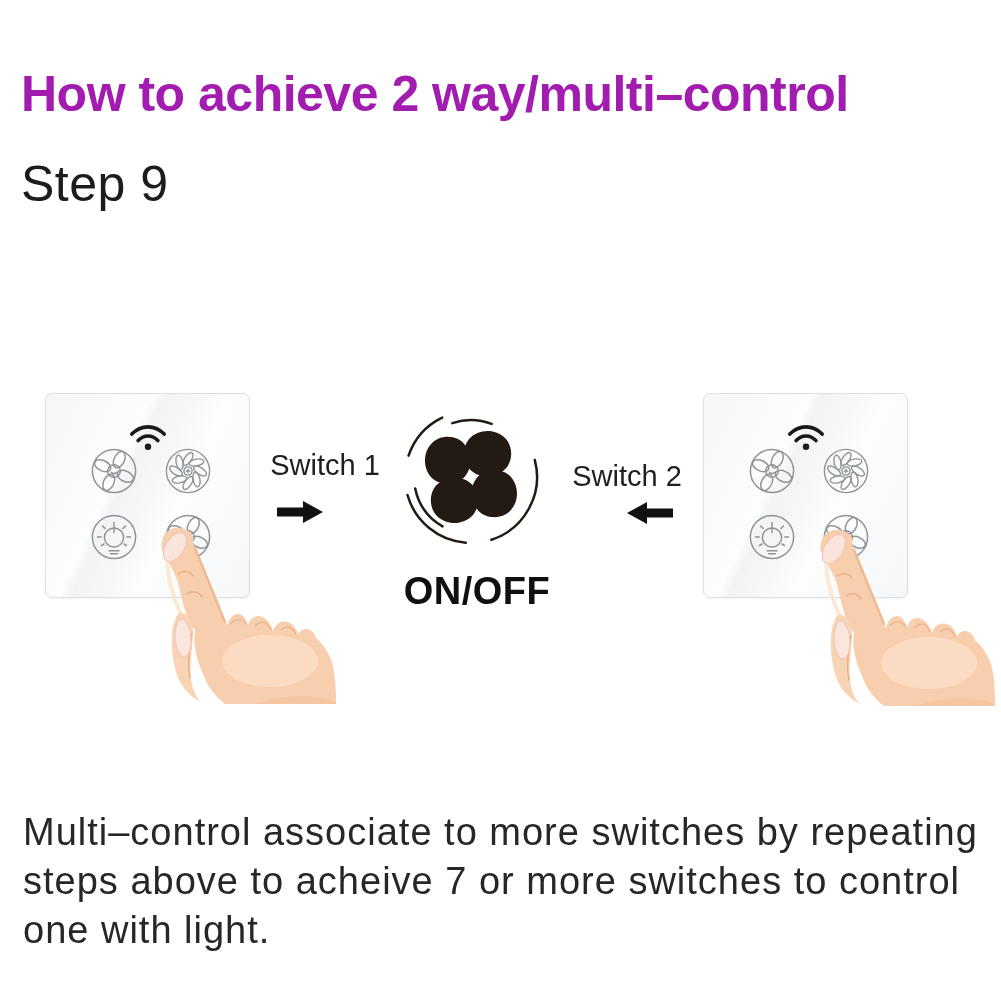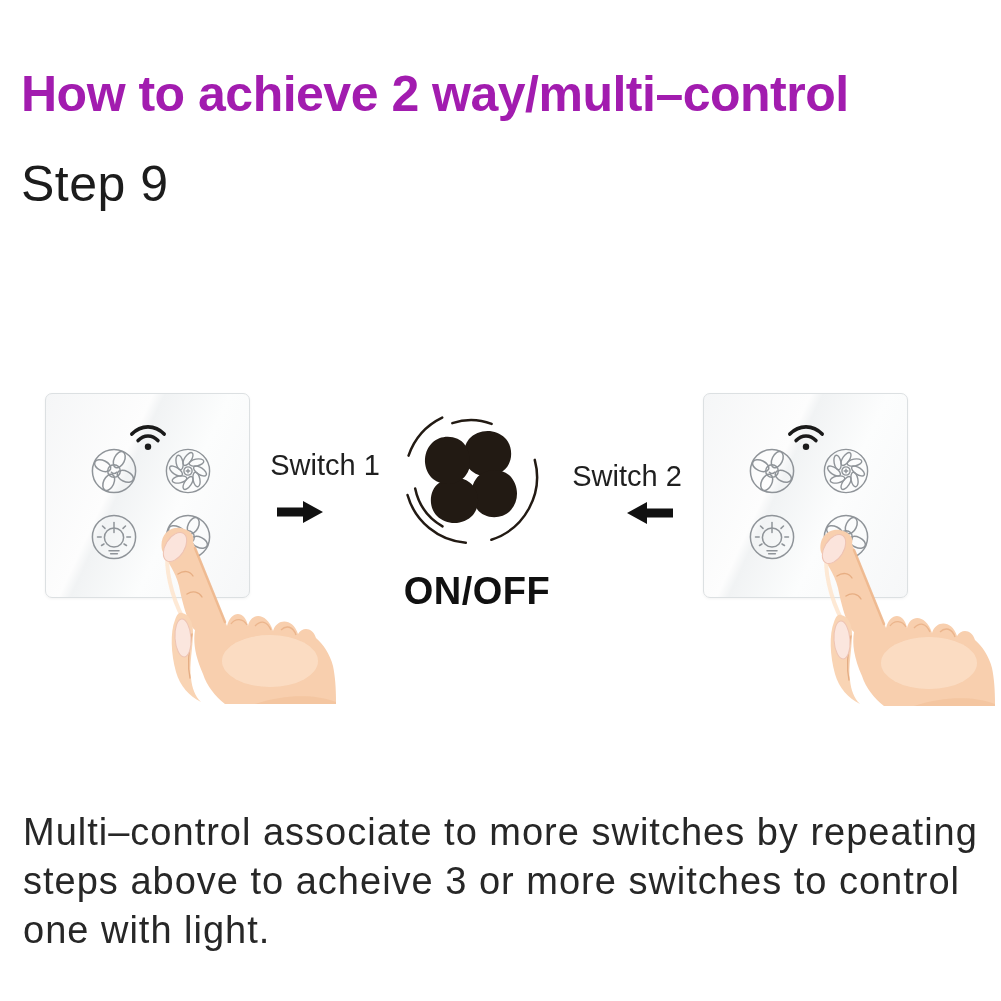--- a/index.html
+++ b/index.html
@@ -220,17 +220,17 @@
       <path d="M120,178 C150,168 180,168 201,176 L201,178 Z" fill="#f2bf97" opacity="0.6"></path>
     </g>
   </svg>
 
   <svg class="hand hand-right" viewBox="0 0 210 178">
     <use href="#hand-art"></use>
   </svg>
 
   <div class="abs body-text step4-body">
     <div>Multi–control associate to more switches by repeating</div>
-    <div>steps above to acheive 3 or more switches to control</div>
+    <div>steps above to acheive 7 or more switches to control</div>
     <div>one with light.</div>
   </div>
 
 </div>
 
 </body></html>

